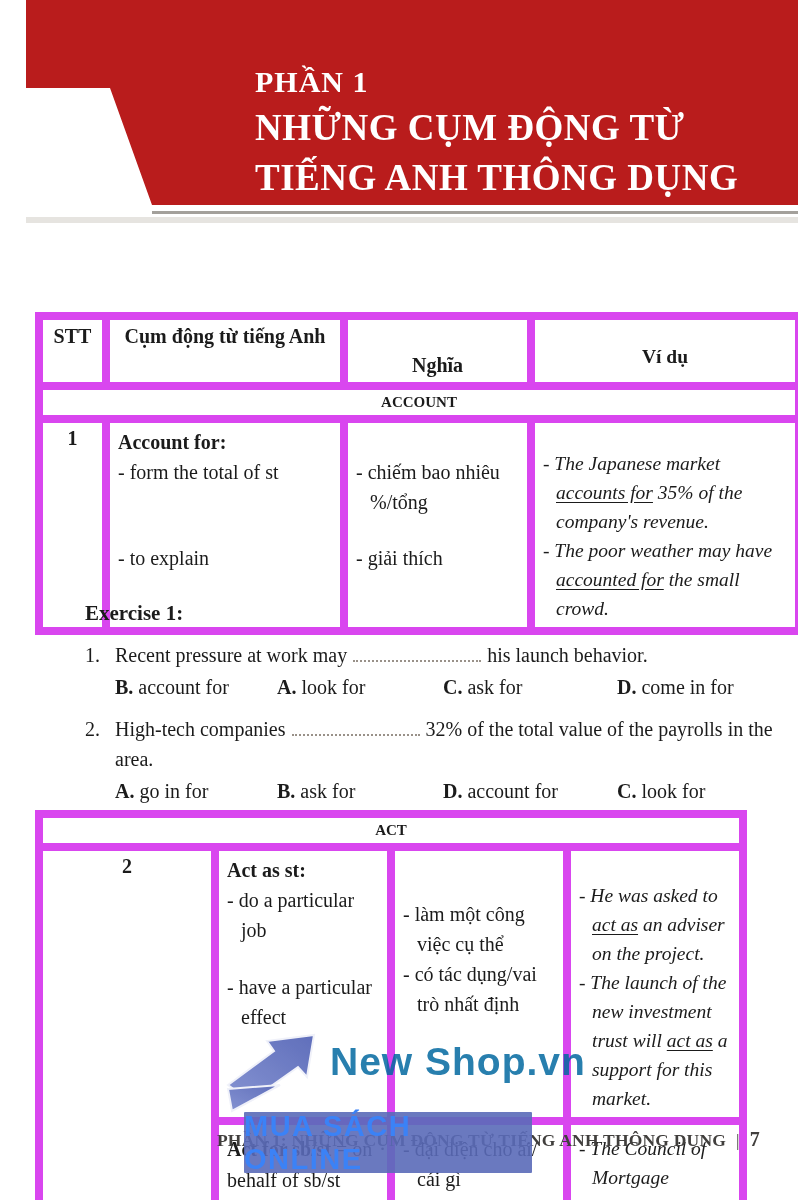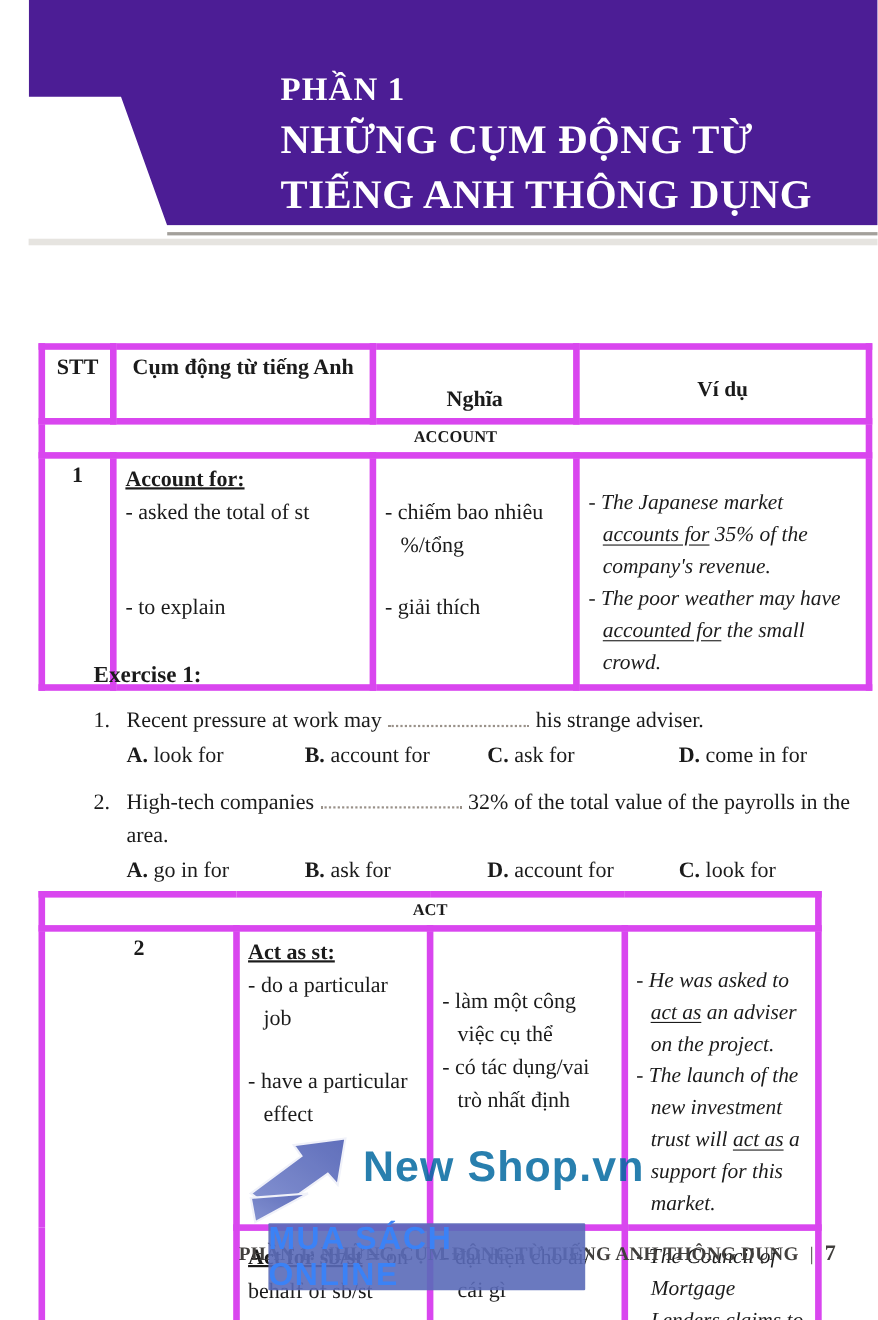--- a/index.html
+++ b/index.html
@@ -1,39 +1,39 @@
 <!DOCTYPE html>
 <html><head>
 <meta charset="utf-8">
 <style>
   html,body{margin:0;padding:0;background:#ffffff;}
   #page{position:relative;width:798px;height:1200px;background:#ffffff;overflow:hidden;
         font-family:"Liberation Serif", serif;color:#1b1b1b;}
 
   
-  .banner{position:absolute;left:26px;top:0;width:772px;height:205px;background:#4c1d95;
+  .banner{position:absolute;left:26px;top:0;width:772px;height:205px;background:#b91c1c;
           clip-path:polygon(0 0,100% 0,100% 100%,126px 100%,84px 88px,0 88px);}
   .banner-inner{position:absolute;left:229px;top:64px;color:#ffffff;}
   .banner-part{font-size:30px;font-weight:bold;letter-spacing:1px;line-height:36px;}
   .banner-title{font-size:37px;font-weight:bold;line-height:45px;letter-spacing:.5px;margin-top:5px;}
   .rule-dark{position:absolute;left:152px;top:211px;width:646px;height:3px;background:#a3a09b;}
   .rule-light{position:absolute;left:26px;top:217px;width:772px;height:6px;background:#e6e4e0;}
 
   
   table.vtab{position:absolute;border-collapse:collapse;table-layout:fixed;width:712px;
              font-size:20px;}
   table.vtab{border:3px solid #1a1a1a;}
-  table.vtab td{border:6px solid #d946ef;vertical-align:top;padding:4px 8px;}
+  table.vtab td{border:8px solid #d946ef;vertical-align:top;padding:4px 8px;}
   td.c-stt{width:55px;text-align:center;font-weight:bold;padding-top:8px;}
   td.c-phrase{width:226px;}
   td.c-meaning{width:175px;}
   td.c-example{width:256px;font-style:italic;font-size:19.5px;padding-right:14px;}
   tr.hdr td{font-weight:bold;text-align:center;padding:5px 2px;}
   tr.sect td{font-weight:bold;text-align:center;font-size:15px;padding:4px 2px;}
-  .bold{font-weight:bold;text-decoration:underline;}
+  .bold{font-weight:bold;}
   .li{padding-left:14px;text-indent:-14px;line-height:30px;}
   .cont{padding-left:14px;line-height:30px;}
   .ex-item{padding-left:13px;text-indent:-13px;line-height:29px;}
   .uln{text-decoration:underline;text-underline-offset:3px;}
   #t1 .c-meaning{padding-top:34px;}
   #t1 .c-example{padding-top:26px;margin-left:28px;}
   #t1 .gap-explain{margin-top:56px;}
   #t1 .gap-giai{margin-top:26px;}
   #t2 .act-as .c-meaning{padding-top:48px;}
   #t2 .act-as .c-example{padding-top:30px;}
@@ -89,21 +89,21 @@
       <td class="c-meaning">Nghĩa</td>
       <td class="c-example" style="font-style:normal;">Ví dụ</td>
     </tr>
     <tr class="sect">
       <td colspan="4">ACCOUNT</td>
     </tr>
     <tr style="height:211px;">
       <td class="c-stt">1</td>
       <td class="c-phrase">
         <div class="bold" style="line-height:30px;">Account for:</div>
-        <div class="li">- asked the total of st</div>
+        <div class="li">- form the total of st</div>
         <div class="li gap-explain">- to explain</div>
       </td>
       <td class="c-meaning">
         <div class="li">- chiếm bao nhiêu</div>
         <div class="cont">%/tổng</div>
         <div class="li gap-giai">- giải thích</div>
       </td>
       <td class="c-example">
         <div class="ex-item"><span>- The Japanese market </span><span class="uln">accounts for</span><span> 35% of the company's revenue.</span></div>
         <div class="ex-item"><span>- The poor weather may have </span><span class="uln">accounted for</span><span> the small crowd.</span></div>
@@ -111,24 +111,24 @@
     </tr>
   </tbody>
     </table>
 
   <div class="exercise">
     <div class="ex-title">Exercise 1:</div>
 
     <div class="question">
       <div class="q-num">1.</div>
       <div class="q-body">
-        <div><span>Recent pressure at work may</span><span class="blank"></span><span>his strange adviser.</span></div>
+        <div><span>Recent pressure at work may</span><span class="blank"></span><span>his launch behavior.</span></div>
         <div class="options">
+          <div><span class="opt-label">B.</span> <span>account for</span></div>
           <div><span class="opt-label">A.</span> <span>look for</span></div>
-          <div><span class="opt-label">B.</span> <span>account for</span></div>
           <div><span class="opt-label">C.</span> <span>ask for</span></div>
           <div><span class="opt-label">D.</span> <span>come in for</span></div>
         </div>
       </div>
     </div>
 
     <div class="question">
       <div class="q-num">2.</div>
       <div class="q-body">
         <div><span>High-tech companies</span><span class="blank"></span><span>32% of the total value of the payrolls in the area.</span></div>

